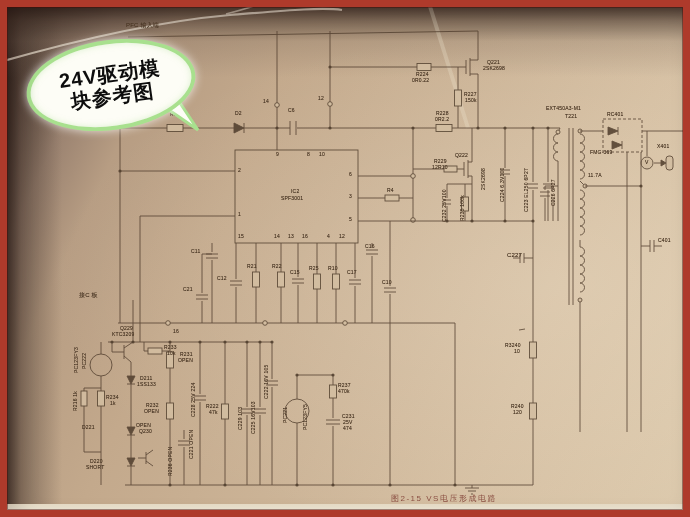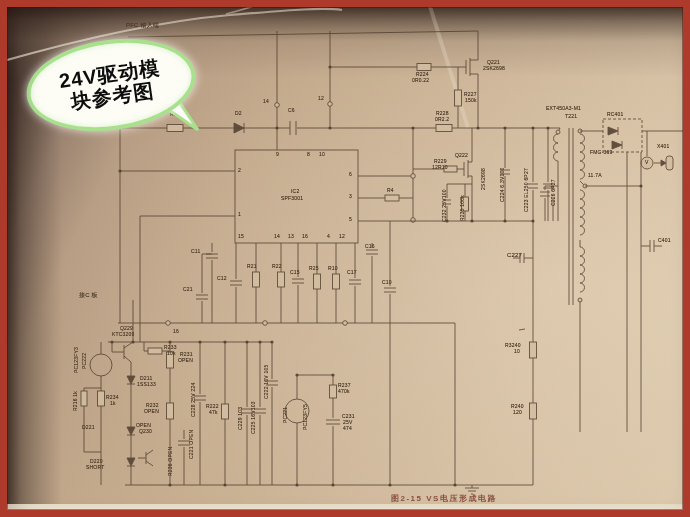--- a/index.html
+++ b/index.html
@@ -12,21 +12,21 @@
       linear-gradient(115deg, #3a2d25 0%, #6b574a 7%, #9a8270 13%, #b79d83 20%, #c3a98c 34%, #ccb497 55%, #d5bfa2 75%, #dcc9ac 100%);}
   .layer{position:absolute;left:0;top:0;width:690px;height:517px;}
   svg.schem{position:absolute;left:0;top:0;}
   .lbl{position:absolute;color:#473626;line-height:1.05;white-space:pre;
        text-shadow:0 0 .6px rgba(110,85,60,.8);letter-spacing:.2px;}
   .lbl.v{transform-origin:0 0;transform:rotate(-90deg);}
   .watermark{position:absolute;left:243px;top:242px;font-size:23px;font-weight:bold;
        letter-spacing:2.5px;color:#2fae3f;opacity:.95;
        text-shadow:-2px 1px 0 rgba(205,55,40,.85),2px -1px 0 rgba(205,55,40,.55),0 0 2px rgba(20,80,200,.45);}
   .caption{position:absolute;left:391px;top:493px;font-size:8px;color:#7d3b31;
-       letter-spacing:1.5px;font-weight:bold;opacity:.85;}
+       letter-spacing:1.5px;font-weight:normal;opacity:.85;}
   .callout-tail{position:absolute;left:120px;top:88px;}
   .callout{position:absolute;left:26px;top:40px;width:162px;height:82px;
        background:#fdfdf6;border:4px solid #a8e08e;border-radius:50%;
        box-shadow:0 0 10px rgba(255,255,255,.75), inset 0 0 6px rgba(190,230,170,.5);
        transform:rotate(-8deg);display:flex;flex-direction:column;align-items:center;justify-content:center;
        color:#0d0d0d;font-weight:bold;font-size:20px;line-height:1.12;letter-spacing:1px;}
   .pagebottom{position:absolute;left:7px;right:7px;bottom:7px;height:6px;
        background:linear-gradient(#e7dcc6,#f0e8d5);}
   .frame{position:absolute;inset:0;border:7px solid #ae3a2b;pointer-events:none;
        box-shadow:inset 0 0 0 1px rgba(70,12,6,.45), inset 10px 10px 22px rgba(25,8,2,.18);}

